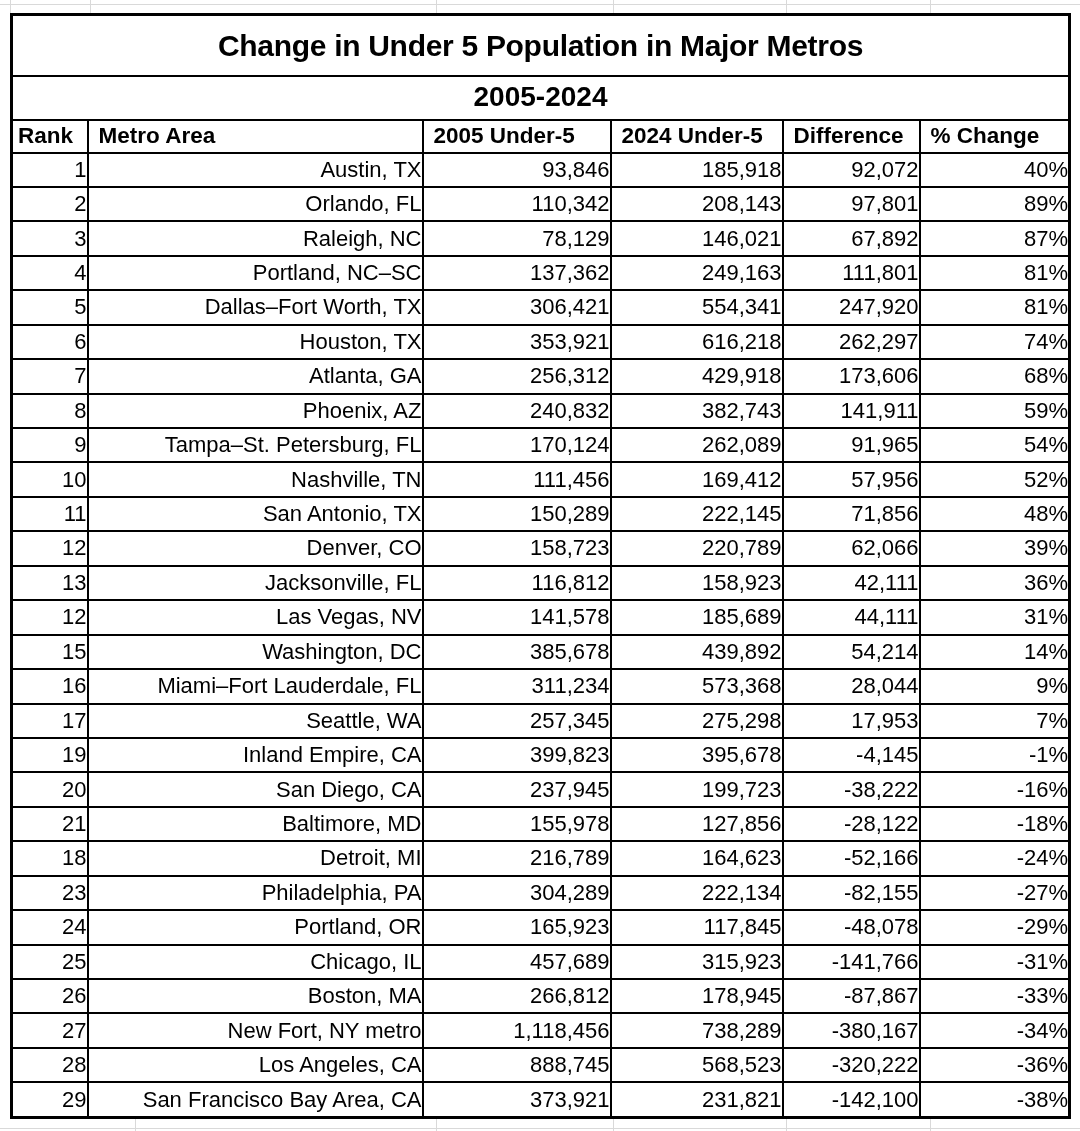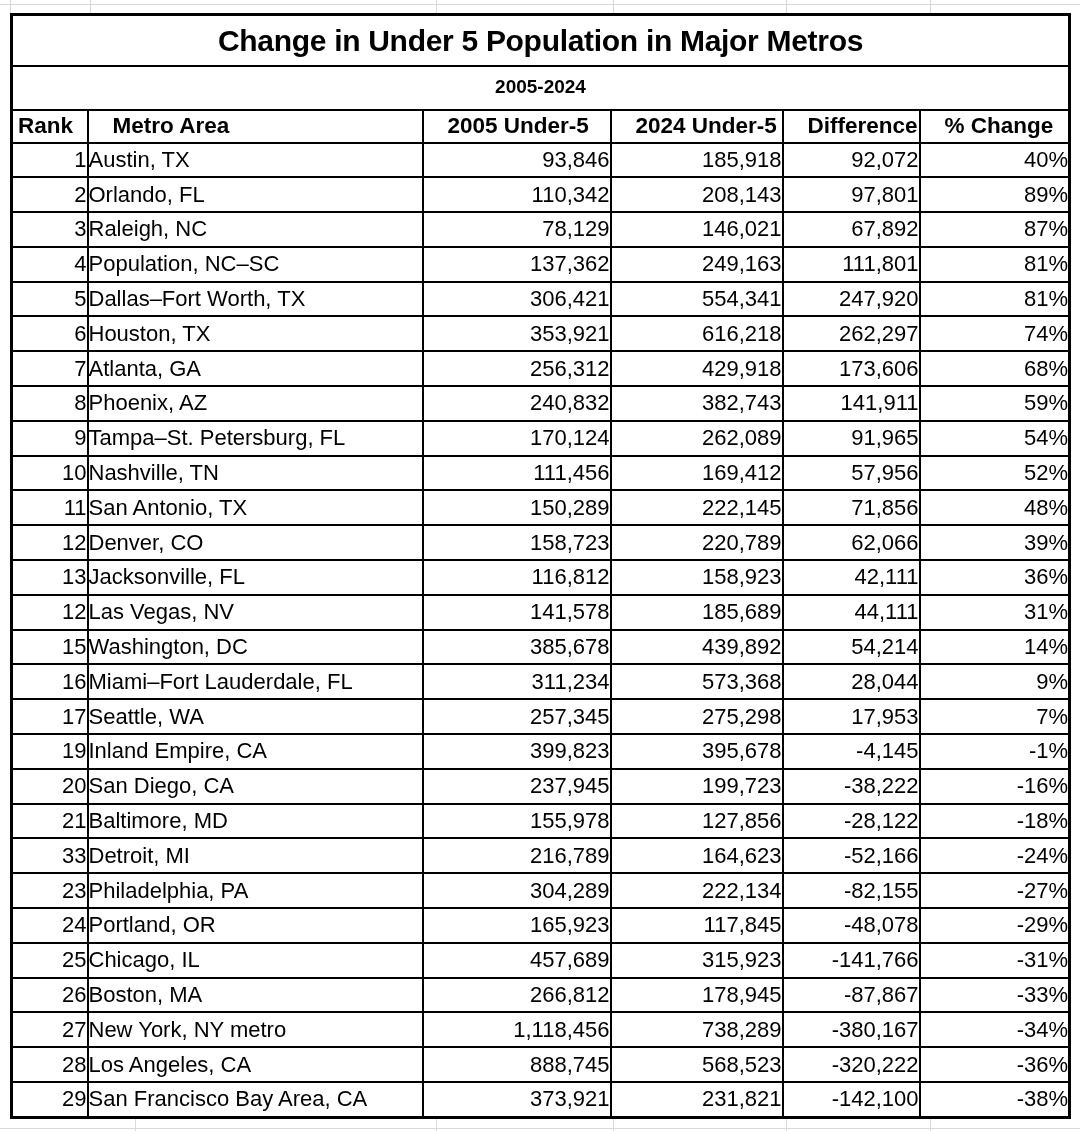--- a/index.html
+++ b/index.html
@@ -39,42 +39,42 @@
     border: 2px solid #000;
     padding: 0;
     overflow: hidden;
     white-space: nowrap;
     box-sizing: border-box;
     font-size: 22px;
     line-height: 1.1;
     vertical-align: middle;
   }
   tr.title-row td {
-    height: 51px;
+    height: 61px;
     text-align: center;
     font-weight: bold;
     font-size: 30px;
     letter-spacing: -0.3px;
   }
   tr.subtitle-row td {
     height: 44px;
     text-align: center;
     font-weight: bold;
-    font-size: 19px;
+    font-size: 28px;
   }
   tr.header-row th {
     height: 33px;
     text-align: left;
     font-weight: bold;
     font-size: 22.5px;
-    padding-left: 24px;
+    padding-left: 10px;
   }
   tr.header-row th.col-0 { padding-left: 5px; }
   td.col-0 { text-align: right; padding-right: 4px; }
-  td.col-1 { text-align: left;  padding-left: 6px; }
+  td.col-1 { text-align: right;  padding-left: 6px; }
   td.col-2, td.col-3, td.col-4, td.col-5 { text-align: right; padding-right: 7px; }
 </style>
 </head>
 <body>
 
 <div id="canvas">
 
   <div class="gridline gl-h" style="top:4px"></div>
   <div class="gridline gl-v top" style="left:10px"></div>
   <div class="gridline gl-v top" style="left:90px"></div>
@@ -134,21 +134,21 @@
         <tr>
           <td class="col-0">3</td>
           <td class="col-1">Raleigh, NC</td>
           <td class="col-2">78,129</td>
           <td class="col-3">146,021</td>
           <td class="col-4">67,892</td>
           <td class="col-5">87%</td>
         </tr>
         <tr>
           <td class="col-0">4</td>
-          <td class="col-1">Population, NC–SC</td>
+          <td class="col-1">Portland, NC–SC</td>
           <td class="col-2">137,362</td>
           <td class="col-3">249,163</td>
           <td class="col-4">111,801</td>
           <td class="col-5">81%</td>
         </tr>
         <tr>
           <td class="col-0">5</td>
           <td class="col-1">Dallas–Fort Worth, TX</td>
           <td class="col-2">306,421</td>
           <td class="col-3">554,341</td>
@@ -269,21 +269,21 @@
         </tr>
         <tr>
           <td class="col-0">21</td>
           <td class="col-1">Baltimore, MD</td>
           <td class="col-2">155,978</td>
           <td class="col-3">127,856</td>
           <td class="col-4">-28,122</td>
           <td class="col-5">-18%</td>
         </tr>
         <tr>
-          <td class="col-0">33</td>
+          <td class="col-0">18</td>
           <td class="col-1">Detroit, MI</td>
           <td class="col-2">216,789</td>
           <td class="col-3">164,623</td>
           <td class="col-4">-52,166</td>
           <td class="col-5">-24%</td>
         </tr>
         <tr>
           <td class="col-0">23</td>
           <td class="col-1">Philadelphia, PA</td>
           <td class="col-2">304,289</td>
@@ -310,21 +310,21 @@
         <tr>
           <td class="col-0">26</td>
           <td class="col-1">Boston, MA</td>
           <td class="col-2">266,812</td>
           <td class="col-3">178,945</td>
           <td class="col-4">-87,867</td>
           <td class="col-5">-33%</td>
         </tr>
         <tr>
           <td class="col-0">27</td>
-          <td class="col-1">New York, NY metro</td>
+          <td class="col-1">New Fort, NY metro</td>
           <td class="col-2">1,118,456</td>
           <td class="col-3">738,289</td>
           <td class="col-4">-380,167</td>
           <td class="col-5">-34%</td>
         </tr>
         <tr>
           <td class="col-0">28</td>
           <td class="col-1">Los Angeles, CA</td>
           <td class="col-2">888,745</td>
           <td class="col-3">568,523</td>

